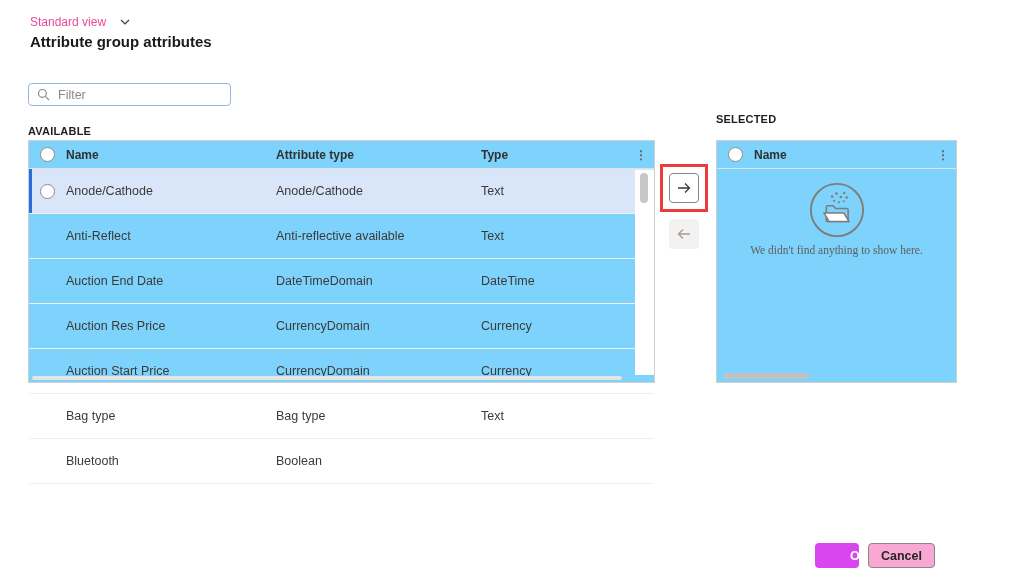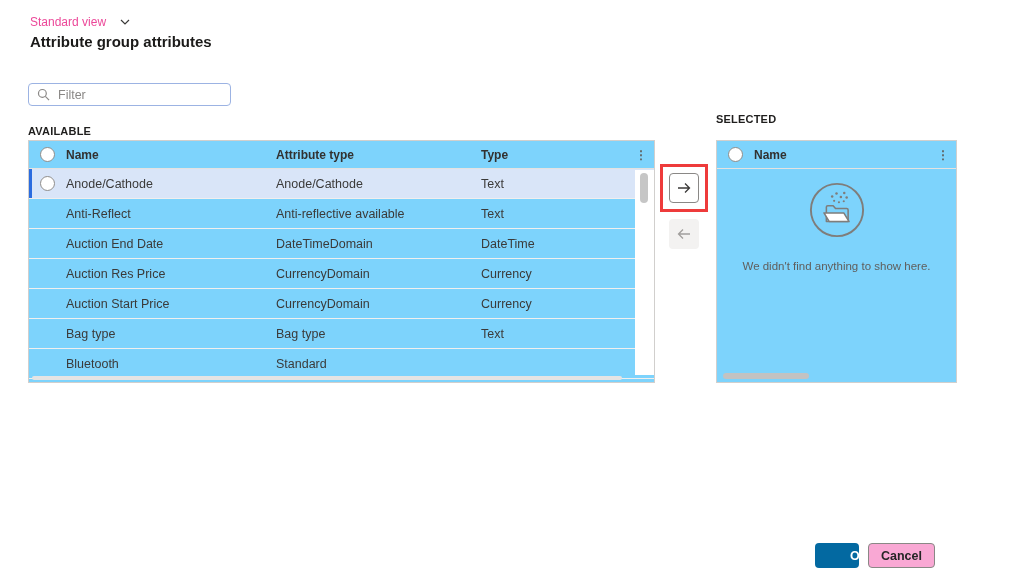--- a/index.html
+++ b/index.html
@@ -27,21 +27,21 @@
   .label-available { left:28px; top:113px;margin-top:12px; }
   .label-selected { left:716px; top:113px; }
 
   
   .list-panel { position:absolute; top:140px; background:#7dd3fc; border:1px solid #d1cfcd; }
   .available-panel { left:28px; width:627px; height:243px; }
   .selected-panel { left:716px; width:241px; height:243px; }
 
   .thead { height:28px; display:flex; align-items:center; border-bottom:1px solid #e4e2e0;
     font-size:12px; font-weight:bold; color:#323130; }
-  .row { height:30px; display:flex; align-items:center; font-size:12.5px; color:#3b3a39;
+  .row { height:45px; display:flex; align-items:center; font-size:12.5px; color:#3b3a39;
     border-bottom:1px solid #f0efee; position:relative; cursor:pointer; }
   .row:last-child { border-bottom:none; }
   .row.selected { background:#d9e5f8; }
   .row.selected::before { content:""; position:absolute; left:0; top:0; bottom:0; width:3px; background:#2b6cdf; }
 
   .radio-cell { width:37px; min-width:37px; display:flex; justify-content:center; align-items:center; }
   .radio { width:15px; height:15px; border:1px solid #8f8d8b; border-radius:50%; background:#fff; }
   .col-name { width:210px; min-width:210px; padding-right:8px; overflow:hidden; white-space:nowrap; }
   .col-attr { width:205px; min-width:205px; padding-right:8px; overflow:hidden; white-space:nowrap; }
   .col-type { flex:1; overflow:hidden; white-space:nowrap; }
@@ -51,33 +51,33 @@
 
   
   .vscroll-gutter { position:absolute; top:29px; right:0; bottom:7px; width:19px; background:#fff; }
   .vscroll-thumb { position:absolute; top:3px; left:5px; width:8px; height:30px; background:#c6c6c6; border-radius:4px; cursor:pointer; }
   .hscroll-available { position:absolute; left:3px; bottom:2px; width:590px; height:4px; background:#e4e4e4; border-radius:2px; cursor:pointer; }
   .hscroll-selected { position:absolute; left:6px; bottom:3px; width:86px; height:6px; background:#c2c2c2; border-radius:3px; cursor:pointer; }
 
   
   .empty-state { position:absolute; top:28px; left:0; right:0; display:flex; flex-direction:column;
     align-items:center; padding-top:12px; }
-  .empty-msg { font-size:11.5px; color:#605e5c; margin-top:21px; }
+  .empty-msg { font-size:11.5px; color:#605e5c; margin-top:5px;font-family:Liberation Serif, serif; }
 
   
   .move-btn { position:absolute; width:30px; height:30px; border-radius:4px;
     display:flex; align-items:center; justify-content:center; padding:0; cursor:pointer; }
   .move-right { left:669px; top:173px; background:#fff; border:1px solid #8a8886; }
   .move-left { left:669px; top:219px; background:#f3f2f1; border:none; }
   .annotation-box { position:absolute; left:660px; top:164px; width:48px; height:48px;
     border:3px solid #ee3b3b; z-index:5; pointer-events:none; }
 
   
   .ok-button { position:absolute; left:815px; top:543px; width:44px; height:25px;
-    background:#0369a1; color:#fff; border:none; border-radius:4px;
+    background:#d946ef; color:#fff; border:none; border-radius:4px;
     font-size:12.5px; font-weight:bold; font-family:"Liberation Sans", sans-serif; cursor:pointer;padding-left:35px; }
   .cancel-button { position:absolute; left:868px; top:543px; width:67px; height:25px;
     background:#f9a8d4; color:#262626; border:1px solid #8a8886; border-radius:4px;
     font-size:12.5px; font-weight:600; font-family:"Liberation Sans", sans-serif; cursor:pointer; }
 </style>
 </head>
 <body>
 
 <div class="view-selector">
   <span>Standard view</span>
@@ -147,21 +147,21 @@
   </div>
   <div class="row">
     <span class="radio-cell"></span>
     <span class="col-name">Bag type</span>
     <span class="col-attr">Bag type</span>
     <span class="col-type">Text</span>
   </div>
   <div class="row">
     <span class="radio-cell"></span>
     <span class="col-name">Bluetooth</span>
-    <span class="col-type">Standard</span>
+    <span class="col-type">Boolean</span>
   </div>
 
   <div class="vscroll-gutter">
     <div class="vscroll-thumb"></div>
   </div>
   <div class="hscroll-available"></div>
 </div>
 
 <div class="annotation-box"></div>
 <button class="move-btn move-right">

